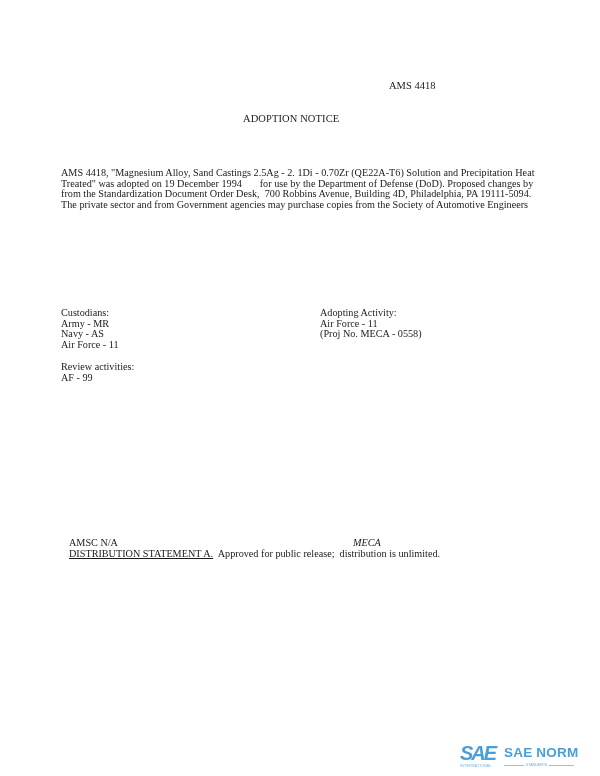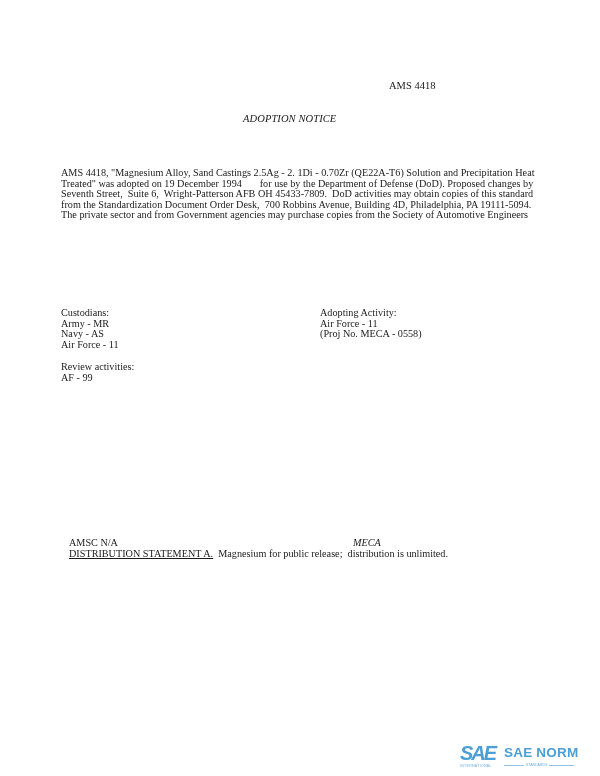--- a/index.html
+++ b/index.html
@@ -2,21 +2,21 @@
 <html><head>
   <meta charset="utf-8">
   <style>
     html, body { margin: 0; padding: 0; }
     body {
       width: 600px; height: 776px; background: #ffffff; position: relative; overflow: hidden;
       font-family: "Liberation Serif", "DejaVu Serif", serif; color: #1a1a1a;
     }
     .abs { position: absolute; white-space: nowrap; }
     .doc-num { left: 389px; top: 80px; font-size: 10.5px; }
-    .title { left: 243px; top: 113px; font-size: 10.5px; letter-spacing: 0.1px; font-style: italic; }
+    .title { left: 243px; top: 113px; font-size: 10.5px; letter-spacing: 0.1px; }
     .body-para { left: 61px; top: 168px; width: 462px; font-size: 10.2px; line-height: 10.6px; }
     .body-para div { white-space: nowrap; }
     .col { font-size: 10.2px; line-height: 10.6px; }
     .custodians { left: 61px; top: 308px; }
     .adopting { left: 320px; top: 308px; }
     .review { left: 61px; top: 362px; }
     .amsc { left: 69px; top: 537px; font-size: 10.2px; }
     .meca { left: 353px; top: 537px; font-size: 10.2px; font-style: italic; }
     .dist { left: 69px; top: 548px; font-size: 10.2px; }
     .dist u { text-decoration: underline; }
@@ -43,21 +43,20 @@
   </style>
 </head>
 <body>
 
 <div class="abs doc-num">AMS 4418</div>
 <div class="abs title">ADOPTION NOTICE</div>
 
 <div class="abs body-para">
   <div>AMS 4418, "Magnesium Alloy, Sand Castings 2.5Ag - 2. 1Di - 0.70Zr (QE22A-T6) Solution and Precipitation Heat</div>
   <div style="white-space:pre;">Treated" was adopted on 19 December 1994       for use by the Department of Defense (DoD). Proposed changes by</div>
-  <div style="white-space:pre;">Seventh Street,  Suite 6,  Wright-Patterson AFB OH 45433-7809.  DoD activities may obtain copies of this standard</div>
   <div style="white-space:pre;">from the Standardization Document Order Desk,  700 Robbins Avenue, Building 4D, Philadelphia, PA 19111-5094.</div>
   <div>The private sector and from Government agencies may purchase copies from the Society of Automotive Engineers</div>
 </div>
 
 <div class="abs col custodians">
   <div>Custodians:</div>
   <div>Army - MR</div>
   <div>Navy - AS</div>
   <div>Air Force - 11</div>
 </div>
@@ -68,21 +67,21 @@
   <div>(Proj No. MECA - 0558)</div>
 </div>
 
 <div class="abs col review">
   <div>Review activities:</div>
   <div>AF - 99</div>
 </div>
 
 <div class="abs amsc">AMSC N/A</div>
 <div class="abs meca">MECA</div>
-<div class="abs dist" style="white-space:pre;"><u>DISTRIBUTION STATEMENT A.</u><span>  Magnesium for public release;  distribution is unlimited.</span></div>
+<div class="abs dist" style="white-space:pre;"><u>DISTRIBUTION STATEMENT A.</u><span>  Approved for public release;  distribution is unlimited.</span></div>
 
 <div class="abs logo">
   <span class="sae-mark">SAE</span>
   <span class="sae-intl">INTERNATIONAL</span>
   <span class="sae-norm">SAE NORM</span>
   <span class="norm-line"></span>
   <span class="norm-sub">STANDARDS</span>
 </div>
 
 </body></html>

